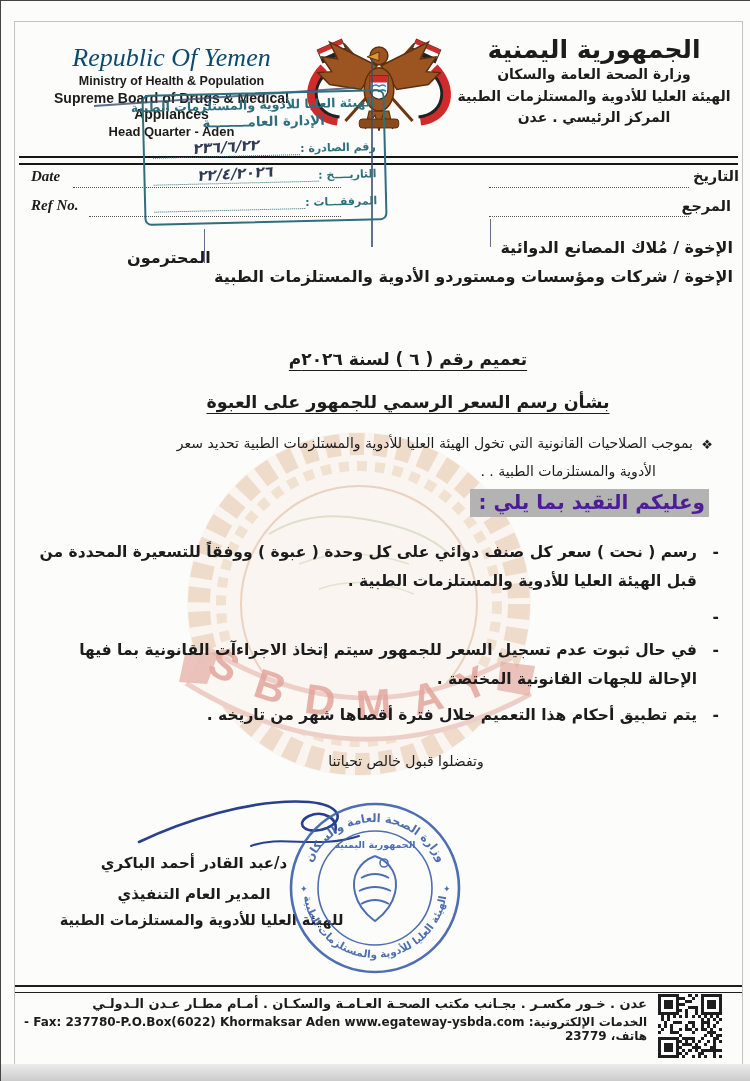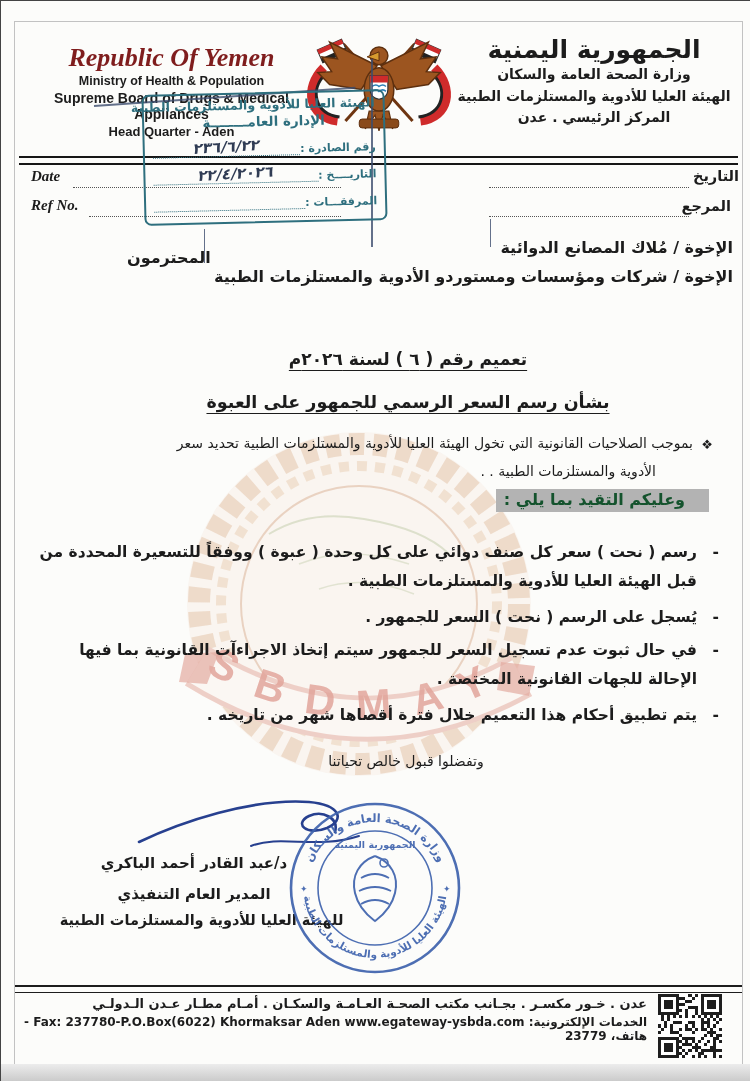--- a/index.html
+++ b/index.html
@@ -6,21 +6,21 @@
   .page{
     position:relative;width:750px;height:1081px;margin:0 auto;
     background:#fcfcfa;overflow:hidden;border:1px solid #444;
     font-family:"DejaVu Sans",sans-serif;color:#1c1c1c;
   }
   .frame{position:absolute;left:13px;right:8px;top:20px;bottom:16px;border:1px solid #c2c2c2;pointer-events:none;}
   .abs{position:absolute;}
   .rtl{direction:rtl;unicode-bidi:plaintext;}
   
   .hdr-en{left:28px;top:42px;width:285px;text-align:center;z-index:2;}
-  .hdr-en .country{font-family:"Liberation Serif","DejaVu Serif",serif;font-style:italic;font-weight:bold;font-size:26px;color:#7f1d1d;}
+  .hdr-en .country{font-family:"Liberation Serif","DejaVu Serif",serif;font-style:italic;font-weight:normal;font-size:26px;color:#0c4a6e;}
   .hdr-en .ministry{font-family:"Liberation Sans",sans-serif;font-weight:bold;font-size:12.5px;margin-top:1px;}
   .hdr-en .board{font-family:"Liberation Sans",sans-serif;font-weight:bold;font-size:14px;margin-top:2px;}
   .hdr-en .hq{font-family:"Liberation Sans",sans-serif;font-weight:bold;font-size:13px;margin-top:2px;}
   .hdr-ar{left:445px;top:34px;width:296px;text-align:center;z-index:2;}
   .hdr-ar .country{font-size:25px;font-weight:bold;letter-spacing:1px;}
   .hdr-ar .l{font-size:14px;font-weight:bold;line-height:1.55;}
   .emblem{left:299px;top:25px;z-index:2;}
   
   .ink{background:#3c4c6e;opacity:.8;z-index:4;}
   
@@ -50,22 +50,22 @@
   .honorific{left:126px;top:247px;font-weight:bold;font-size:16px;z-index:2;}
   
   .cblock{left:0;right:0;text-align:center;padding-left:64px;z-index:2;}
   .doc-title{top:348px;font-size:17px;font-weight:bold;text-decoration:underline;text-underline-offset:5px;}
   .doc-subject{top:391px;font-size:17.5px;font-weight:bold;text-decoration:underline;text-underline-offset:5px;}
   
   .intro1{right:58px;top:434px;font-size:14px;z-index:2;}
   .intro2{right:95px;top:462px;font-size:14px;z-index:2;}
   .marker{right:38px;top:436px;font-size:13px;z-index:2;}
   .directive{
-    right:42px;top:488px;font-size:16px;font-weight:bold;z-index:2;
-    background:#b3b3b3;padding:1px 24px 3px 8px;color:#14532d;
+    right:42px;top:488px;font-size:20px;font-weight:bold;z-index:2;
+    background:#b3b3b3;padding:1px 4px 3px 8px;color:#4c1d95;
   }
   .bullet{right:30px;width:685px;padding-right:24px;box-sizing:border-box;
     font-size:15.5px;font-weight:bold;line-height:1.85;text-align:right;z-index:2;}
   .bullet .dash{position:absolute;right:2px;top:0;}
   .closing{left:285px;top:752px;width:240px;text-align:center;font-size:14px;z-index:2;}
   
   .sig-name{left:58px;top:853px;width:270px;text-align:center;font-size:15px;font-weight:bold;z-index:3;}
   .sig-title{left:58px;top:884px;width:270px;text-align:center;font-size:15px;font-weight:bold;z-index:3;}
   .sig-org{left:28px;top:911px;width:345px;text-align:center;font-size:14.5px;font-weight:bold;z-index:3;}
   .sig-ink{left:130px;top:793px;z-index:2;}
@@ -192,21 +192,20 @@
   <div class="abs intro1 rtl">بموجب الصلاحيات القانونية التي تخول الهيئة العليا للأدوية والمستلزمات الطبية تحديد سعر</div>
   <div class="abs intro2 rtl">الأدوية والمستلزمات الطبية . .</div>
   <div class="abs directive rtl">وعليكم التقيد بما يلي :</div>
 
   <div class="abs bullet rtl" style="top:537px;">
     <span class="dash">-</span>
     <span>رسم ( نحت ) سعر كل صنف دوائي على كل وحدة ( عبوة ) ووفقاً للتسعيرة المحددة من قبل الهيئة العليا للأدوية والمستلزمات الطبية .</span>
   </div>
   <div class="abs bullet rtl" style="top:602px;">
     <span class="dash">-</span>
-    <span>يُسجل على الرسم ( نحت ) السعر للجمهور .</span>
   </div>
   <div class="abs bullet rtl" style="top:635px;">
     <span class="dash">-</span>
     <span>في حال ثبوت عدم تسجيل السعر للجمهور سيتم إتخاذ الاجراءآت القانونية بما فيها الإحالة للجهات القانونية المختصة .</span>
   </div>
   <div class="abs bullet rtl" style="top:700px;">
     <span class="dash">-</span>
     <span>يتم تطبيق أحكام هذا التعميم خلال فترة أقصاها شهر من تاريخه .</span>
   </div>
 

